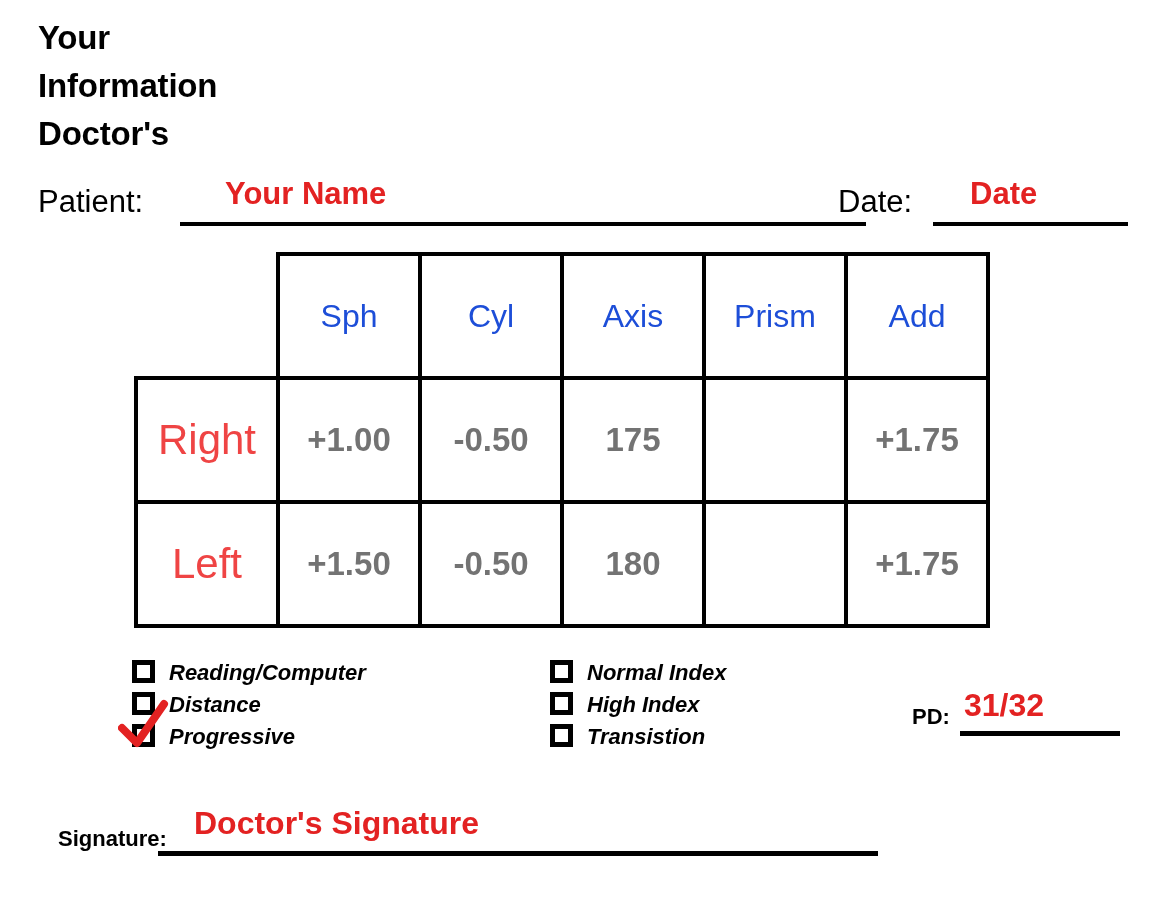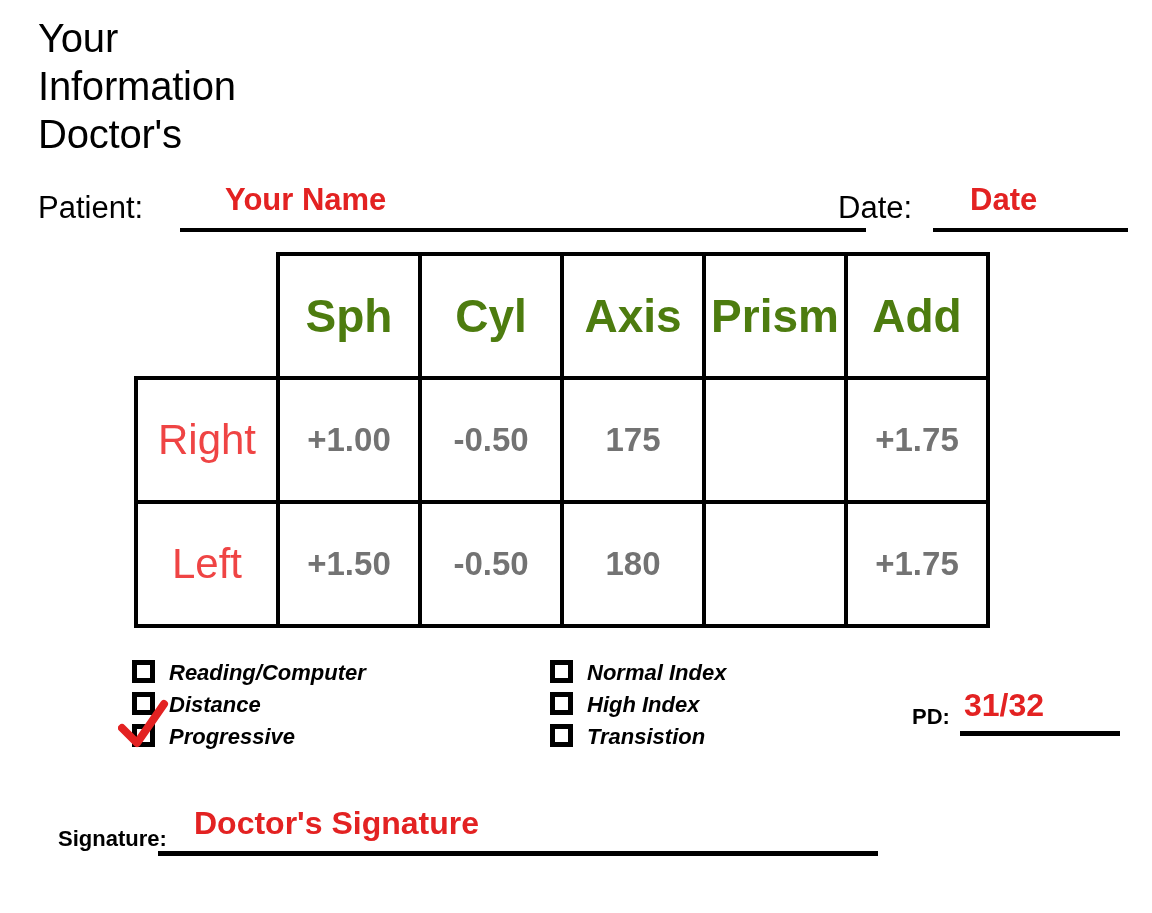--- a/index.html
+++ b/index.html
@@ -15,32 +15,32 @@
     color: #000000;
     overflow: hidden;
   }
 
   
   #doctor-info {
     position: absolute;
     left: 38px;
     top: 14px;
     width: 260px;
-    font-size: 40px;
-    font-weight: normal;
+    font-size: 33px;
+    font-weight: bold;
     line-height: 48px;
     letter-spacing: -0.2px;
   }
   #doctor-info span { display: block; }
 
   
   #patient-row {
     position: absolute;
     left: 38px;
-    top: 182px;
+    top: 176px;
     width: 1090px;
     height: 50px;
   }
   .field-label {
     position: absolute;
     font-size: 31px;
     font-weight: normal;
     color: #000;
     bottom: 6px;
   }
@@ -83,23 +83,23 @@
     vertical-align: middle;
     border: 4px solid #000;
     font-size: 40px;
     padding: 0;
   }
   #rx-table td.corner-blank {
     border: none;
     width: 140px;
   }
   #rx-table td.col-head {
-    font-weight: bold;
-    font-size: 46px;
-    color: #4d7c0f;
+    font-weight: normal;
+    font-size: 32px;
+    color: #1d4ed8;
   }
   #rx-table td.row-head {
     font-size: 42px;
     color: #ef4444;
   }
   #rx-table td.rx-value {
     color: #737373;
     font-size: 33px;
     font-weight: bold;
   }

